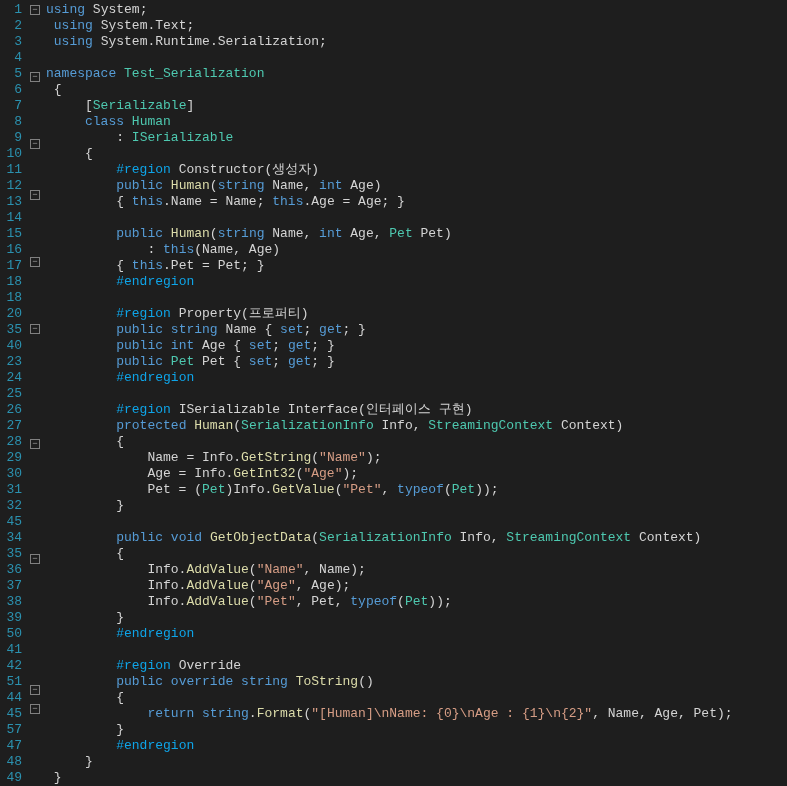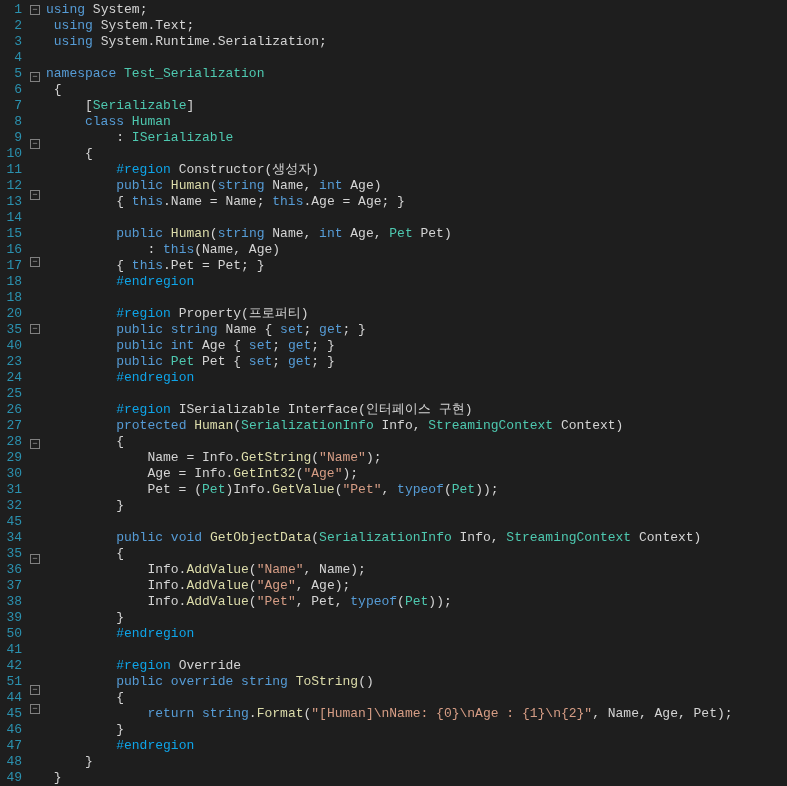--- a/index.html
+++ b/index.html
@@ -91,21 +91,21 @@
       <div>36</div>
       <div>37</div>
       <div>38</div>
       <div>39</div>
       <div>50</div>
       <div>41</div>
       <div>42</div>
       <div>51</div>
       <div>44</div>
       <div>45</div>
-      <div>46</div>
+      <div>57</div>
       <div>47</div>
       <div>48</div>
       <div>49</div>
     </div>
   <div class="fold" id="fold">
       <div>
         <div class="box">−</div>
       </div>
       <div></div>
       <div></div>

